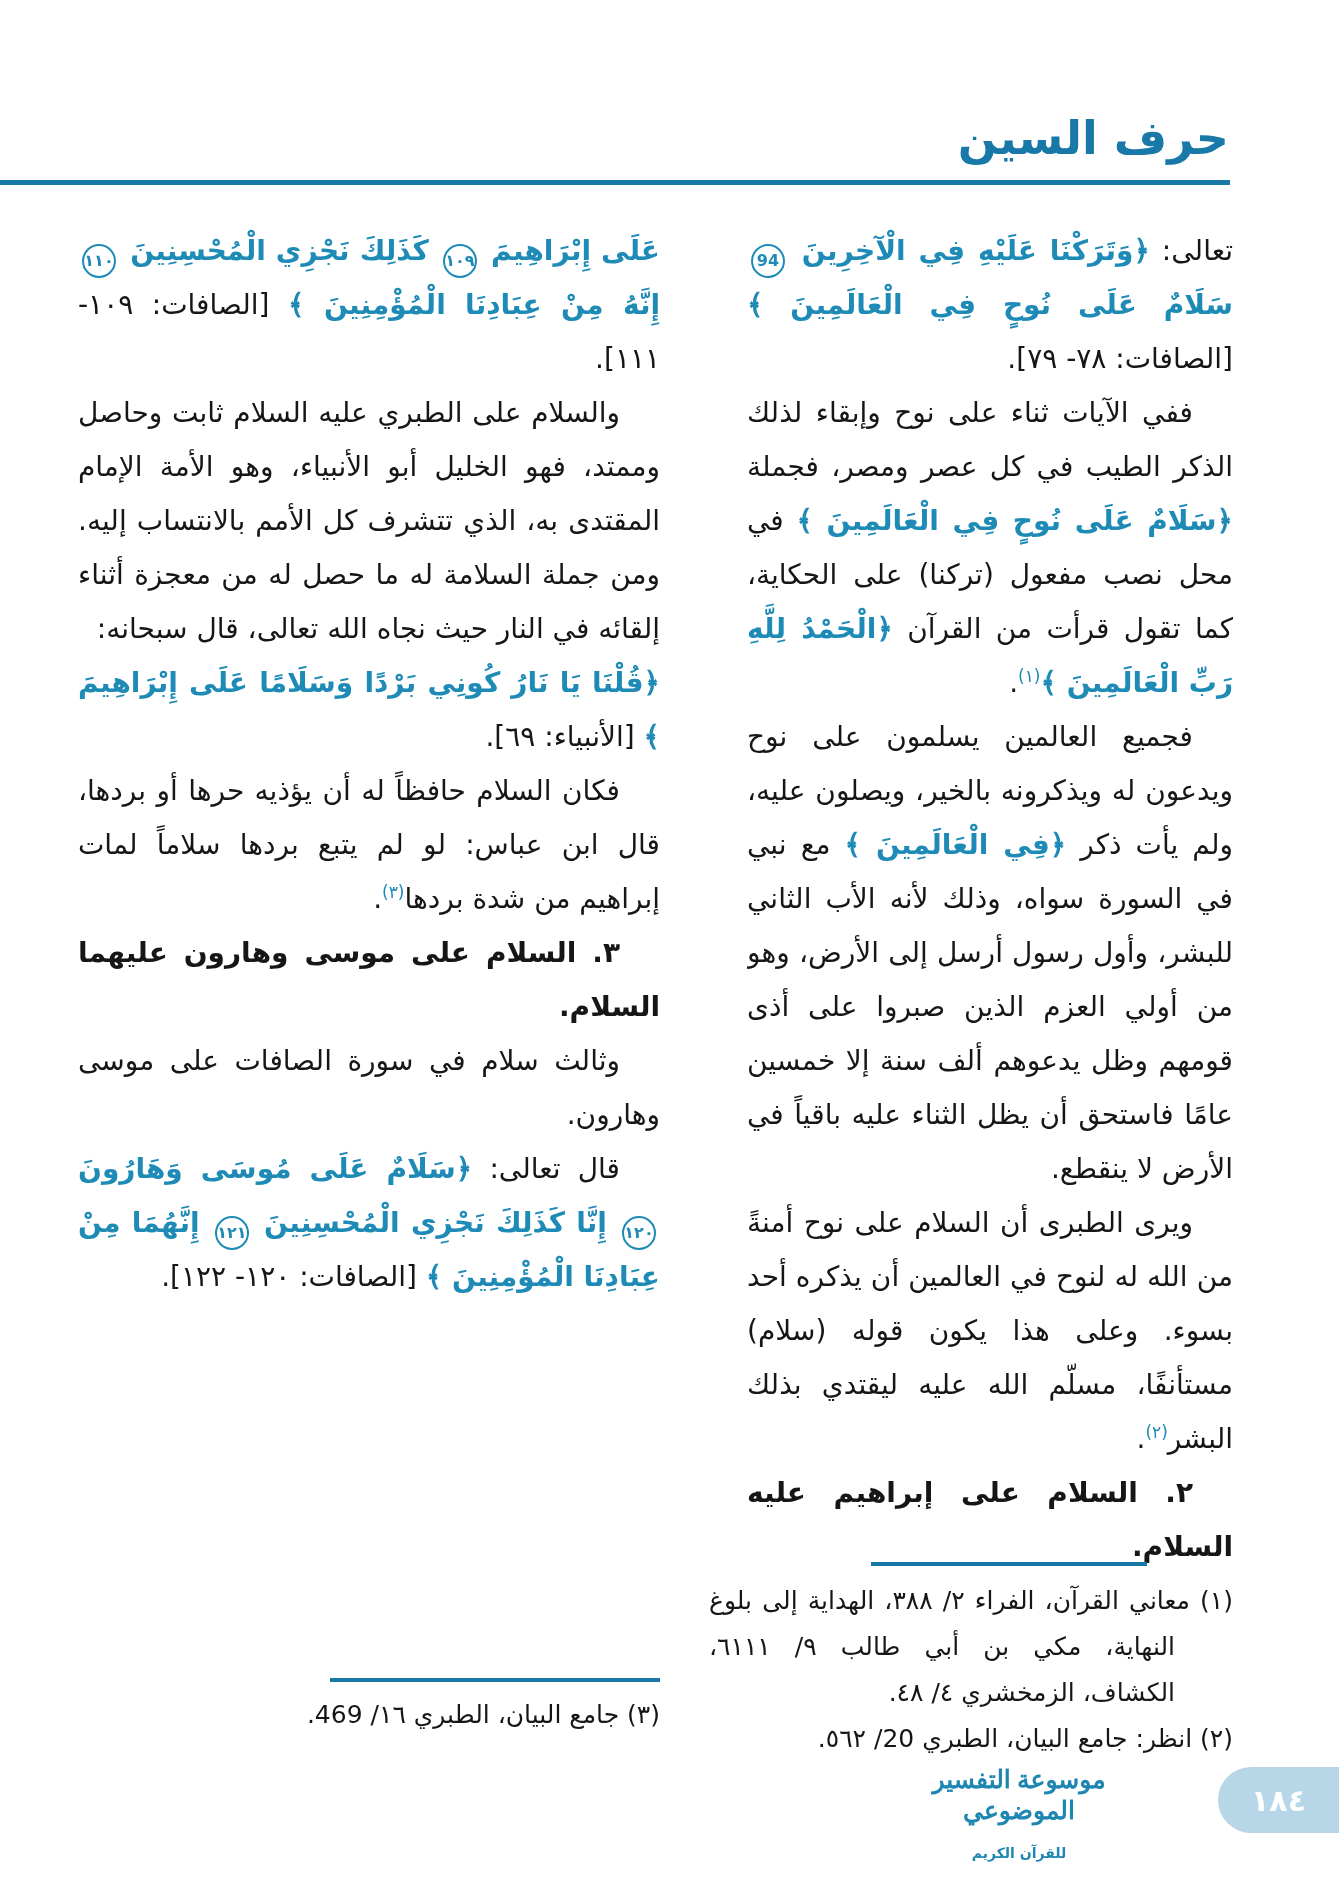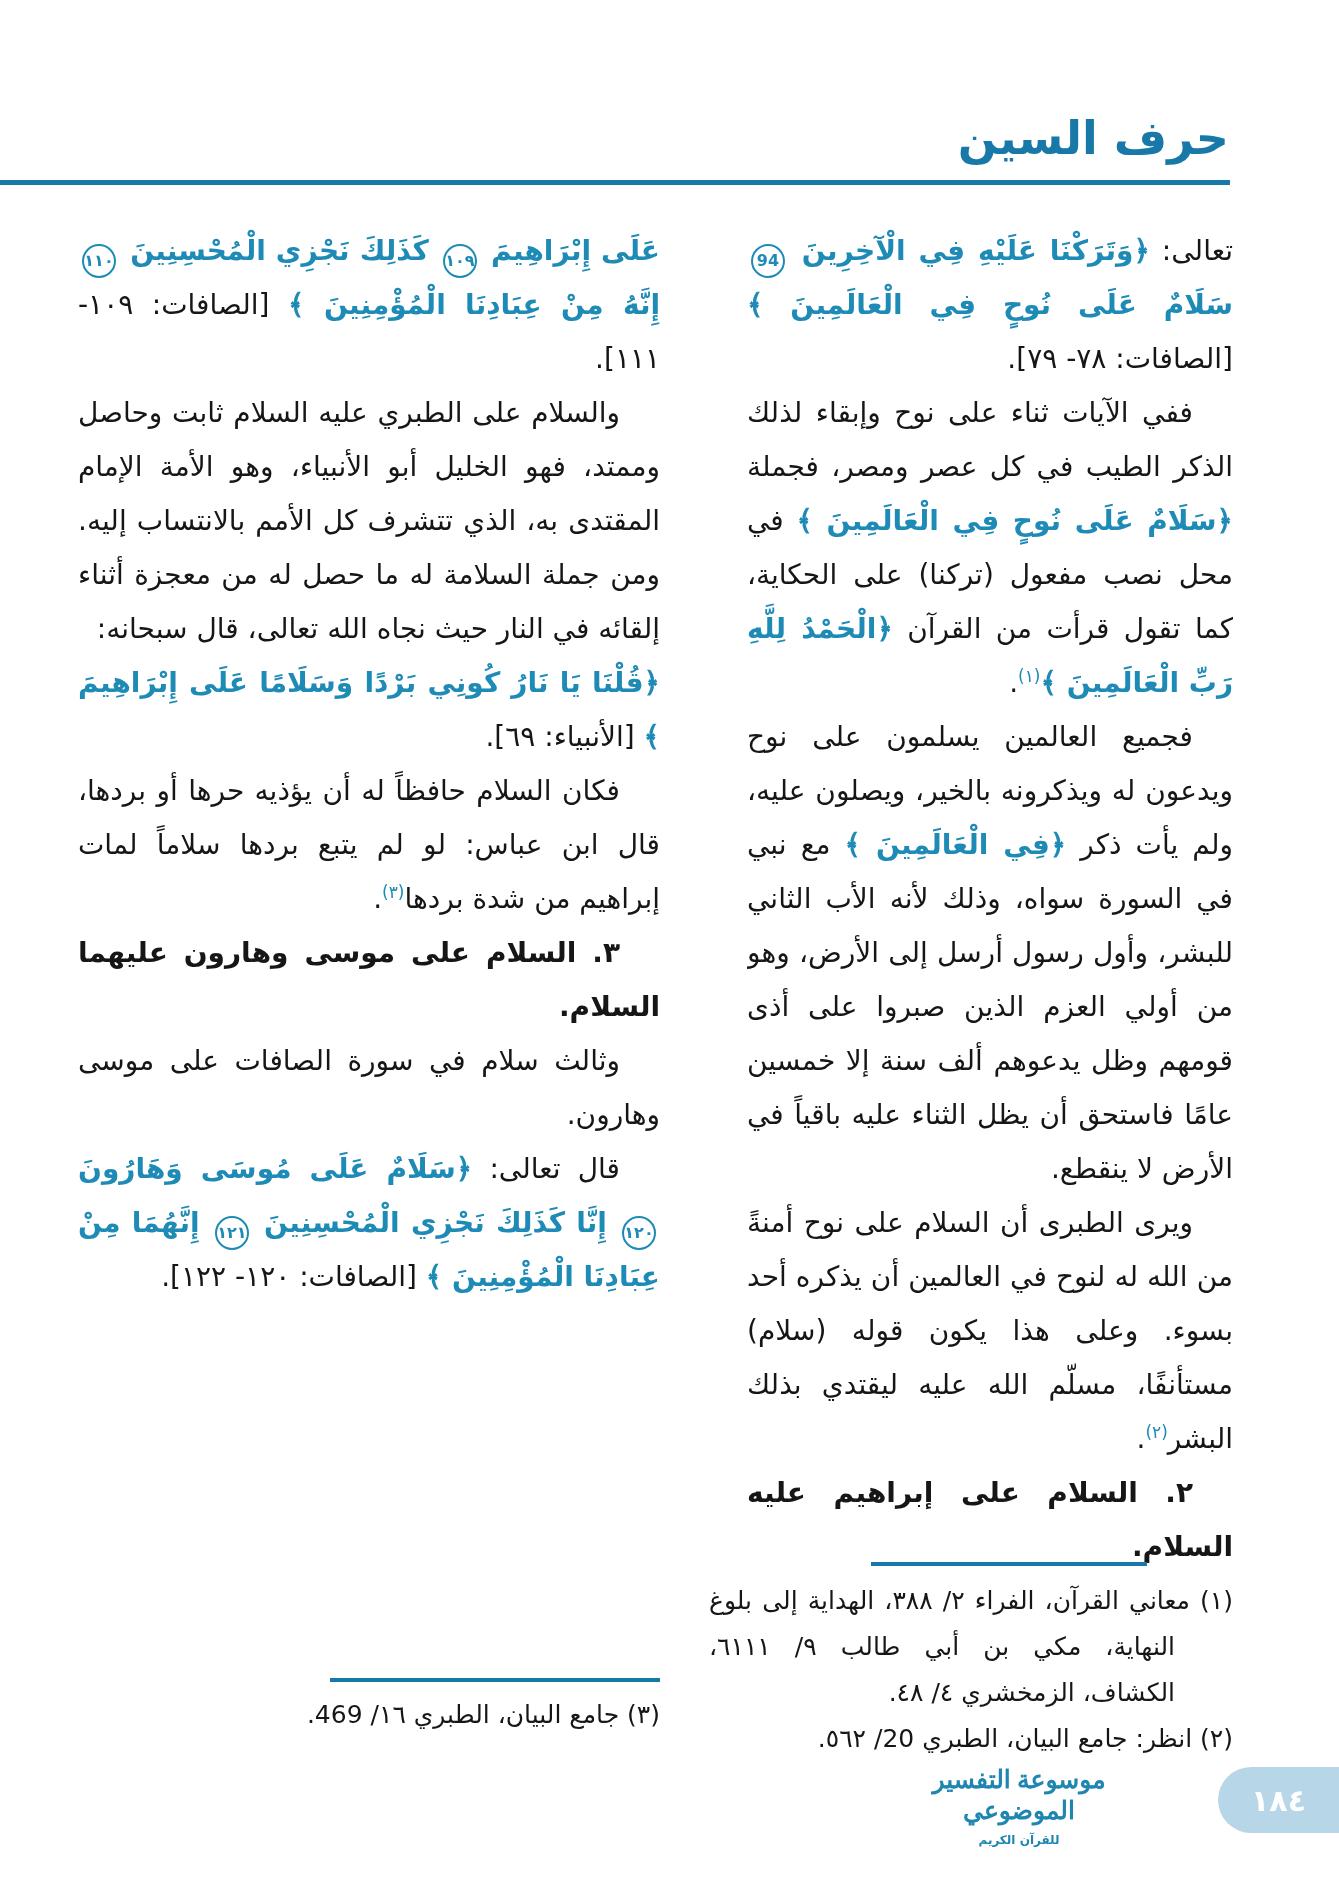--- a/index.html
+++ b/index.html
@@ -59,21 +59,21 @@
   .fn-sep{height:4px;background:var(--accent);}
   .fn-sep-right{width:276px;margin:0 86px 12px 0;}
   .fn-sep-left{width:330px;margin:0 0 10px 0;}
   .para.footnote{padding-right:58px;text-indent:-58px;}
   .run-fnmark{color:var(--ink);}
   .footer-logo{
     position:absolute;top:1764px;left:896px;width:246px;
     text-align:center;color:var(--logo);
   }
   .logo-main{font-size:25px;font-weight:bold;line-height:1.25;font-family:Liberation Serif, serif;}
-  .logo-sub{font-size:12px;font-weight:bold;margin-top:6px;text-align:center;}
+  .logo-sub{font-size:14px;font-weight:bold;margin-top:18px;text-align:center;}
   .page-badge{
     position:absolute;top:1767px;right:0;
     width:121px;height:66px;
     background:var(--badge-bg);
     border-radius:36px 0 0 36px;
     color:#ffffff;font-size:30px;font-weight:bold;
     display:flex;align-items:center;justify-content:center;
   }
 </style>
 </head>

